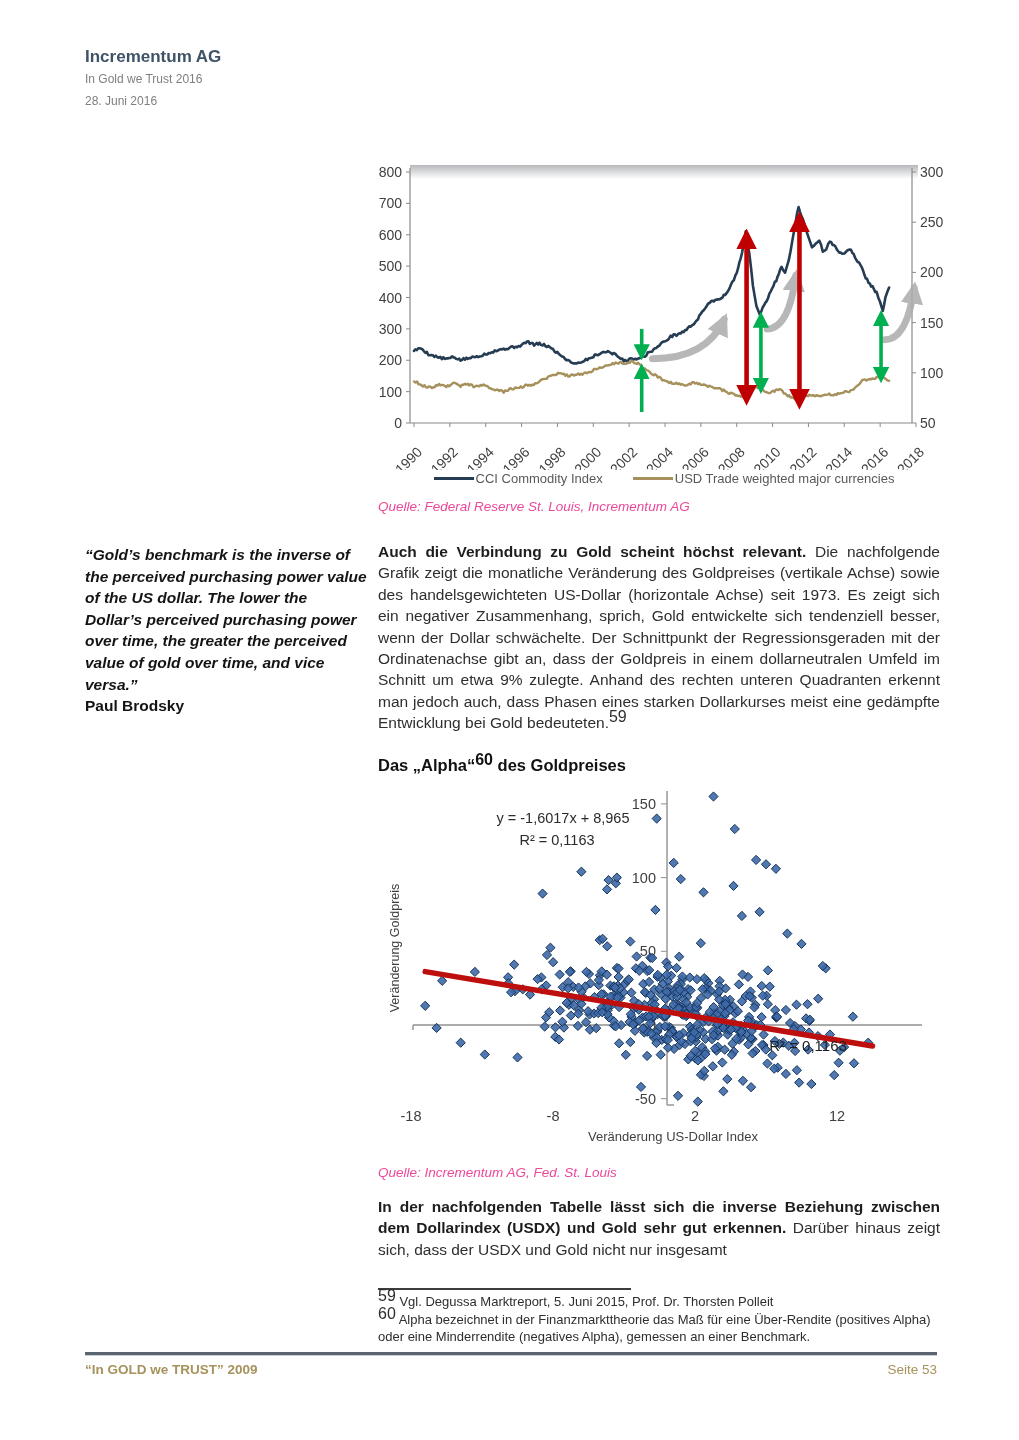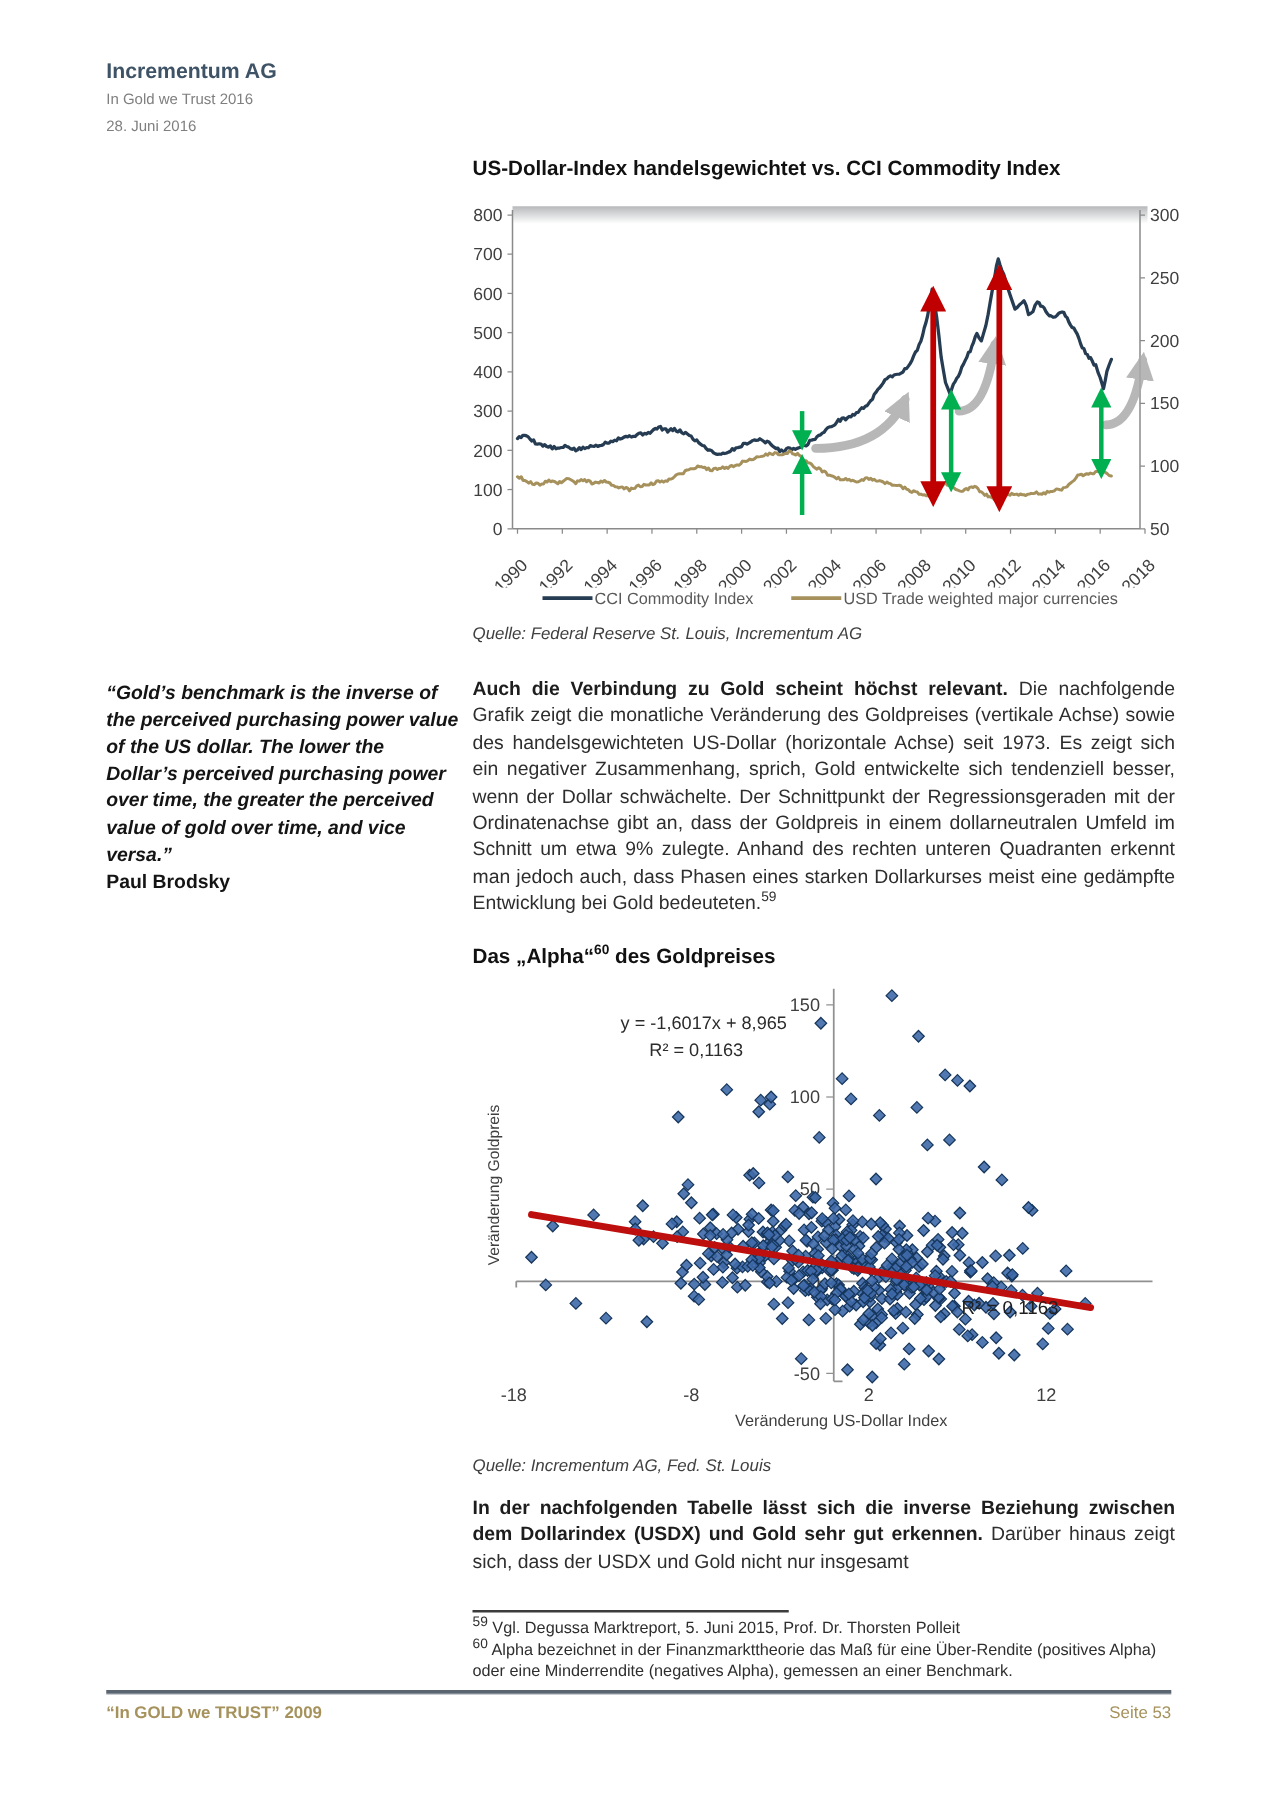--- a/index.html
+++ b/index.html
@@ -5,27 +5,27 @@
   html,body{margin:0;padding:0;background:#ffffff;}
   .page{position:relative;width:972px;height:1440px;background:#fff;
         font-family:"Liberation Sans","DejaVu Sans",sans-serif;color:#262626;overflow:hidden;}
   .abs{position:absolute;}
   
   .hdr-company{font-size:17px;font-weight:bold;color:#3f5366;line-height:22px;}
   .hdr-sub{font-size:12px;color:#7f7f7f;line-height:22px;}
   
   .fig-title{font-size:16.5px;font-weight:bold;color:#111;}
   .heading2{font-size:16.5px;font-weight:bold;color:#111;}
-  sup.fn{font-size:11px;vertical-align:super;line-height:0;}
+  sup.fn{font-size:16px;vertical-align:super;line-height:0;}
   
   .para{font-size:15.5px;line-height:21.4px;text-align:justify;color:#2e2e2e;}
   .para b{color:#1d1d1d;}
   .quote{font-size:15.5px;line-height:21.6px;font-weight:bold;font-style:italic;color:#141414;}
   .quote-author{font-style:normal;}
-  .source{font-size:13.5px;font-style:italic;color:#404040;}
+  .source{font-size:13.5px;font-style:italic;color:#ec4899;}
   
   .legend-row{display:flex;justify-content:center;gap:30px;align-items:center;
               font-size:13px;color:#595959;}
   .legend-item{display:flex;align-items:center;gap:2px;}
   .legend-swatch{width:40px;height:3px;display:inline-block;}
   
   .fn-rule{border-top:2px solid #3c3c3c;width:253px;}
   .footnotes{font-size:13px;line-height:17.5px;color:#2e2e2e;}
   
   .foot-line{border-top:3px solid #5a6570;box-shadow:0 1px 0 #c9ced4;}
@@ -38,21 +38,20 @@
 <body>
 
 <div class="page">
 
   <div class="abs" style="left:85px;top:46px;">
     <div class="hdr-company">Incrementum AG</div>
     <div class="hdr-sub">In Gold we Trust 2016</div>
     <div class="hdr-sub">28. Juni 2016</div>
   </div>
 
-  <div class="abs fig-title" style="left:378px;top:126px;width:570px;">US-Dollar-Index handelsgewichtet vs. CCI Commodity Index</div>
 
   <svg id="chart1-svg" class="abs" style="left:375px;top:150px;" width="578" height="320" viewBox="0 0 578 320">
       <defs>
         <linearGradient id="topShade" x1="0" y1="0" x2="0" y2="1">
           <stop offset="0" stop-color="rgba(110,115,120,0.5)"></stop>
           <stop offset="1" stop-color="rgba(110,115,120,0)"></stop>
         </linearGradient>
         <marker id="mG" viewBox="0 0 10 10" refX="7" refY="5" markerWidth="4.5" markerHeight="4.5" orient="auto-start-reverse">
           <path d="M0,0 L10,5 L0,10 z" fill="#00b050"></path>
         </marker>

